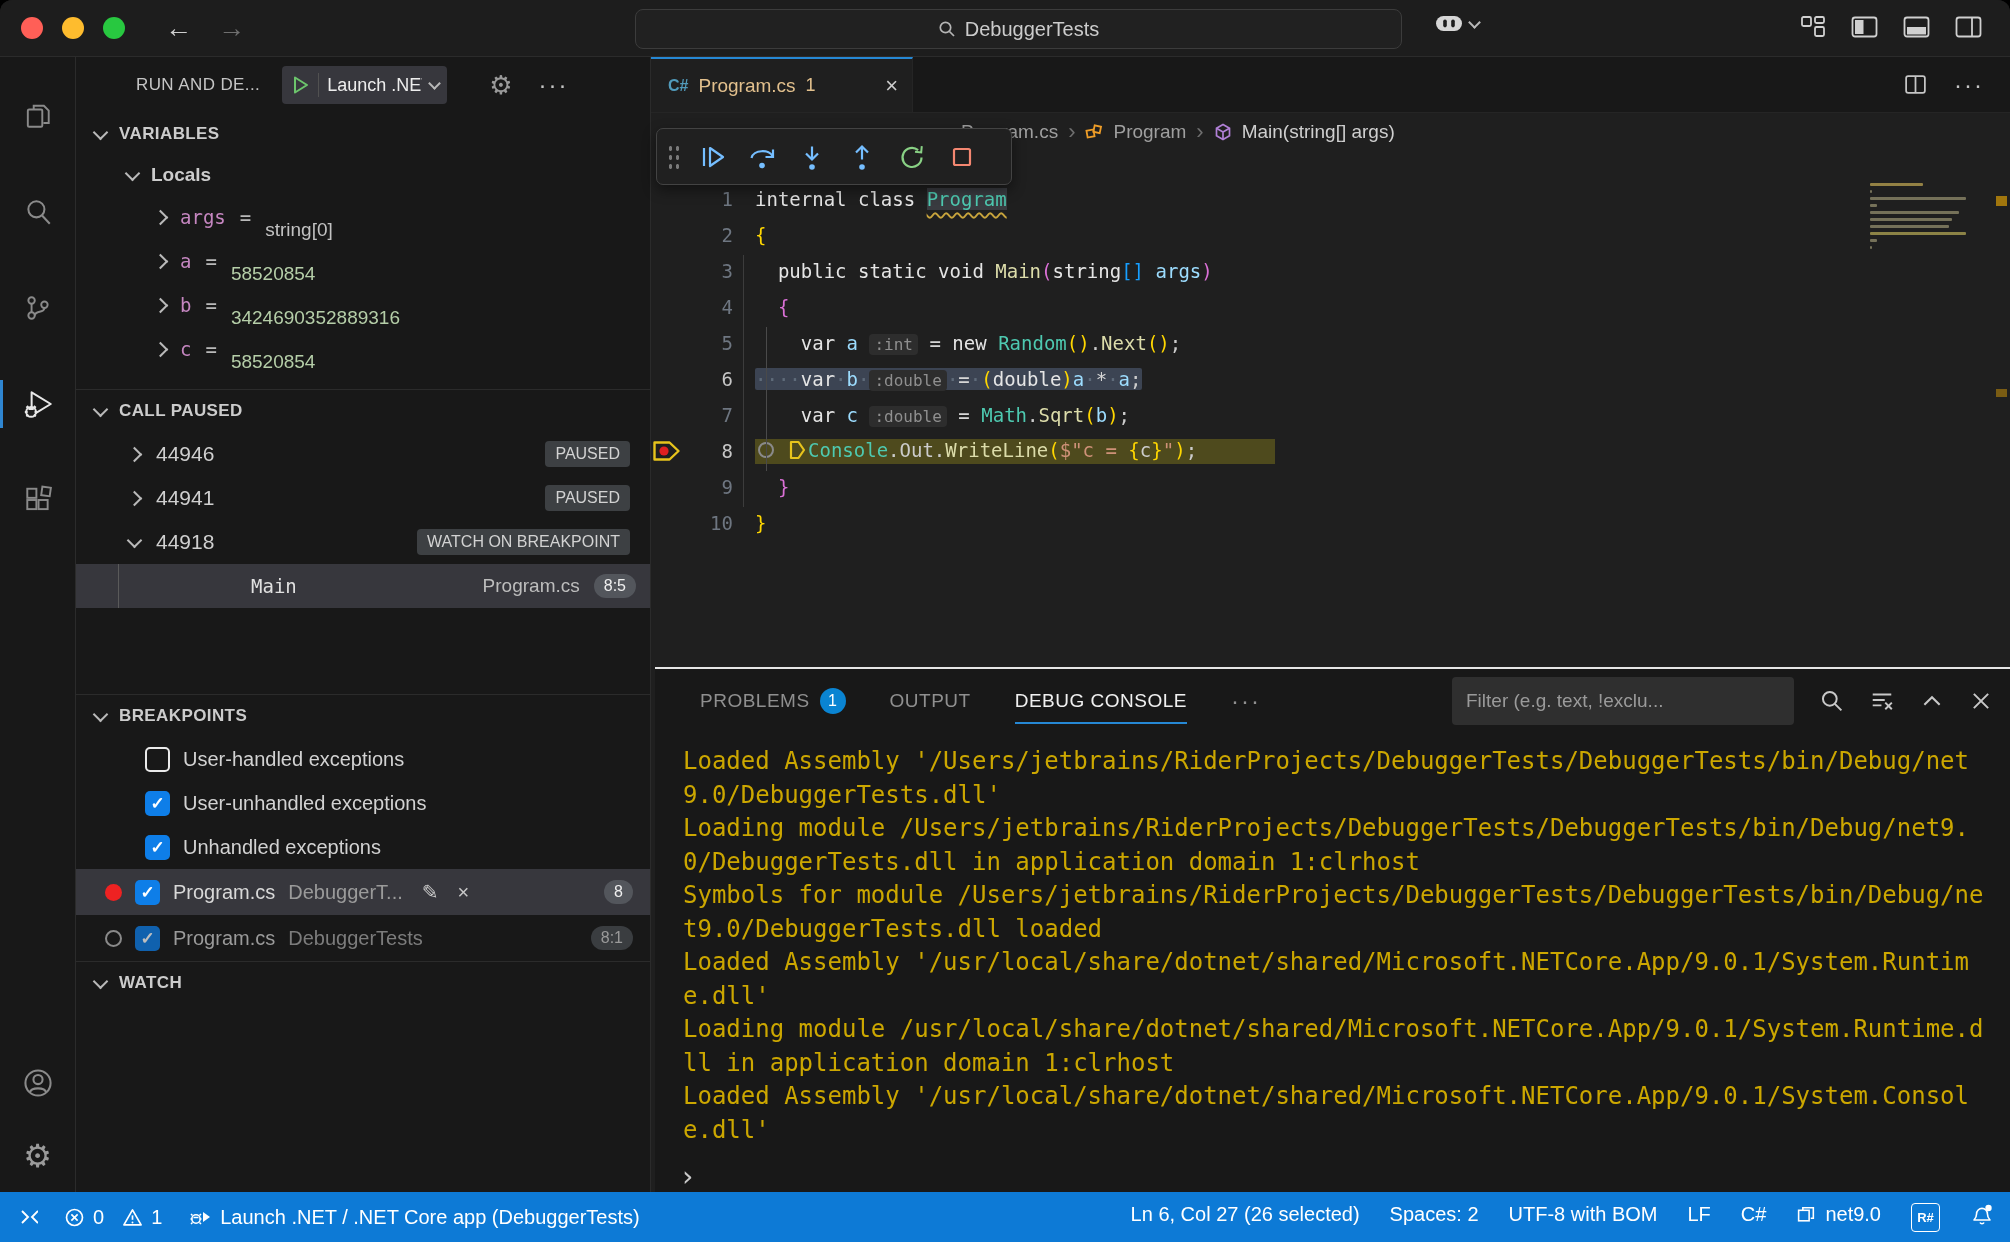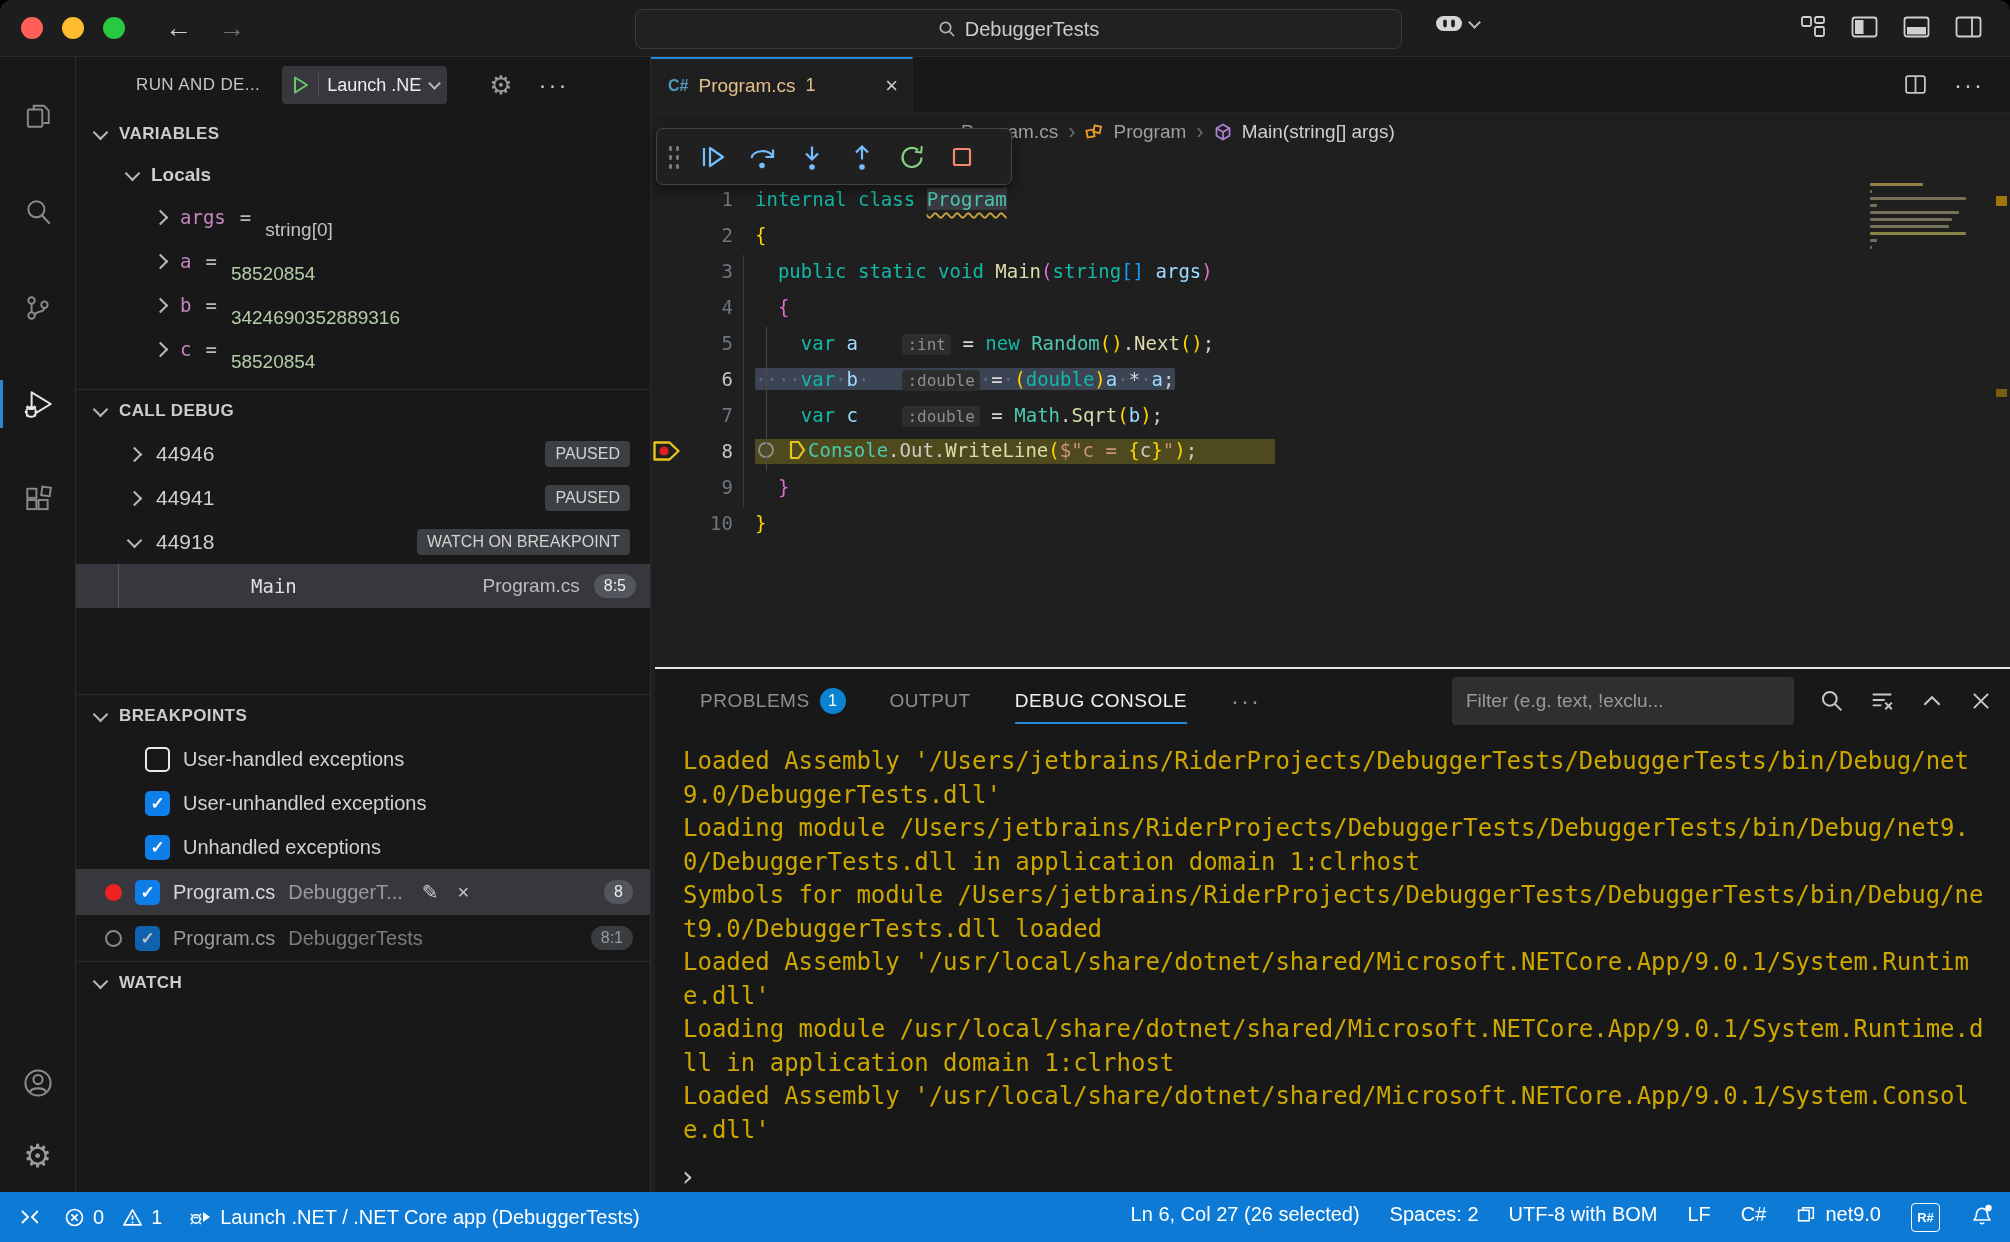--- a/index.html
+++ b/index.html
@@ -86,24 +86,24 @@
   .bc-method{color:#cfcfcf;}
   #code{position:relative;height:516px;overflow:hidden;background:#1f1f1f;}
   #code-lines{padding-top:30px;}
   .code-line{display:flex;height:36px;align-items:center;font-family:"DejaVu Sans Mono",monospace;font-size:19px;white-space:pre;}
   .glyph{width:32px;flex:none;display:flex;align-items:center;justify-content:center;}
   .ln{width:50px;flex:none;text-align:right;padding-right:15px;color:#6e7681;font-size:19px;}
   .code-line.cur .ln,.code-line.sel .ln{color:#c6c6c6;}
   .content{padding-left:7px;}
   .sel-wrap{background:#3c4453;border-radius:2px;display:inline-block;}
   .cur-wrap{background:#4e4a1d;display:inline-block;padding-right:78px;}
-  .t-kw{color:#14b8a6}.t-cls{color:#4EC9B0}.t-fn{color:#DCDCAA}.t-var{color:#9CDCFE}
+  .t-kw{color:#e5e5e5}.t-cls{color:#4EC9B0}.t-fn{color:#DCDCAA}.t-var{color:#9CDCFE}
   .t-str{color:#CE9178}.t-b1{color:#FFD700}.t-b2{color:#DA70D6}.t-b3{color:#179FFF}
   .t-pln{color:#cccccc}.t-op{color:#d6d6d6}.t-ws{color:#5f6b7a}
-  .t-hint{background:#2d2d2d;color:#8f8f8f;border-radius:4px;padding:1px 5px;font-size:16px;margin-left:33px;}
+  .t-hint{background:#2d2d2d;color:#8f8f8f;border-radius:4px;padding:1px 5px;font-size:16px;}
   .t-hl{background:#393b40;text-decoration:underline;text-decoration-style:wavy;text-decoration-color:#c8a43c;text-underline-offset:6px;text-decoration-thickness:1.5px;}
   .t-icircle{display:inline-block;width:12px;height:12px;border:2.2px solid #8a8a8a;border-radius:50%;margin:0 9px 0 3px;vertical-align:-1px;}
   .t-iarrow{display:inline-block;margin-right:2px;vertical-align:-3px;}
   .t-gap{display:inline-block;width:6px;}
   .guide{position:absolute;width:1px;background:#3c3c3c;}
   #minimap{position:absolute;right:24px;top:28px;width:116px;}
   #minimap i{display:block;height:3px;margin:4px 0;background:#8b8668;opacity:.8;border-radius:1px;}
   .rulermark{position:absolute;right:3px;width:11px;height:10px;background:#b8860b;opacity:.85;}
 
   
@@ -278,21 +278,21 @@
           <span class="vname">c</span>
           <span class="veq">=</span>
           <span class="vval num">58520854</span>
         </div>
       </div>
 
     <div style="height:18px"></div>
     <div class="secdiv"></div>
     <div class="sechead">
       <span class="chev down"></span>
-      <span>CALL DEBUG</span>
+      <span>CALL PAUSED</span>
     </div>
     <div id="cs-rows">
         <div class="trow csrow">
           <span class="chev right"></span>
           <span>44946</span>
           <span class="badge-dark">PAUSED</span>
         </div>
         <div class="trow csrow">
           <span class="chev right"></span>
           <span>44941</span>

